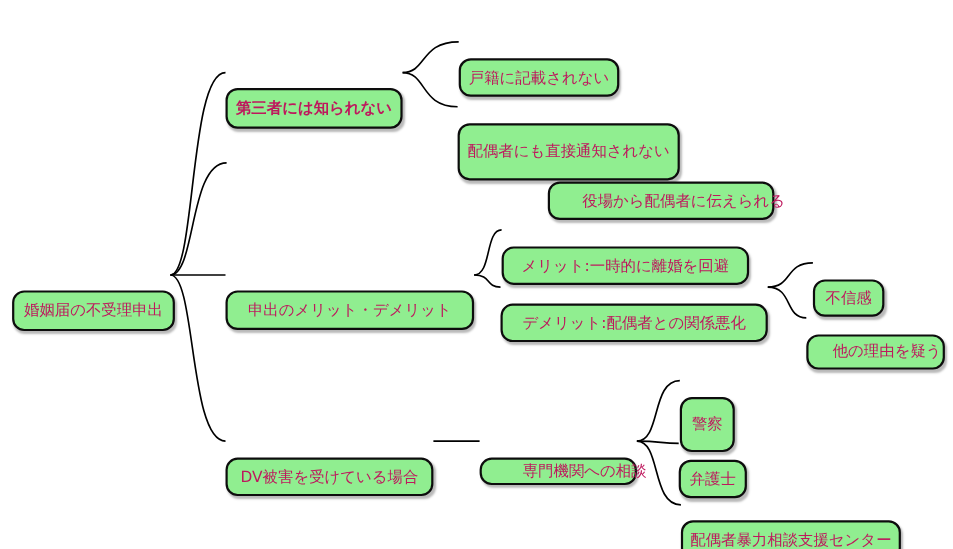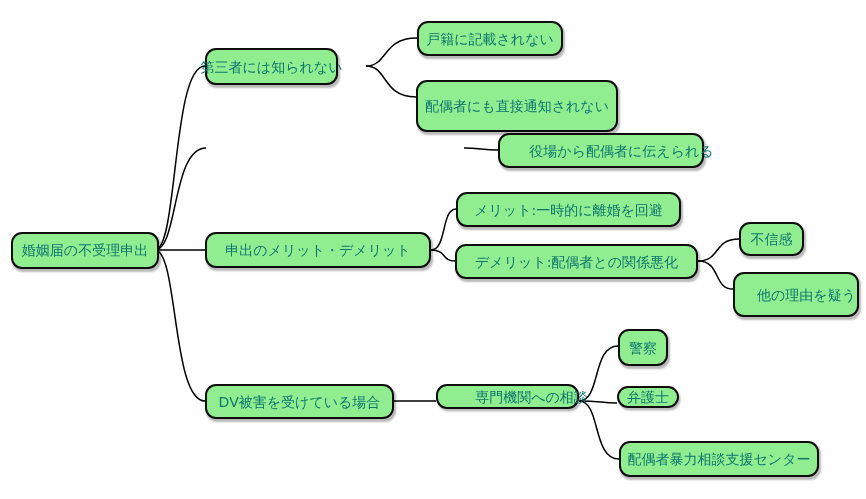--- a/index.html
+++ b/index.html
@@ -32,23 +32,24 @@
     box-sizing: border-box;
     background: #90ee90;
     border: 2px solid #0d0d0d;
     border-radius: 11px;
     box-shadow: 1.5px 2.5px 2px rgba(0,0,0,0.28);
     display: flex;
     align-items: center;
     justify-content: center;
     font-size: 14px;
     line-height: 1;
-    color: #0f766e;
+    color: #be185d;
     white-space: nowrap;
     text-align: center;
+    margin-top: 32px;
   }
 </style>
 </head>
 <body>
 
 <div class="canvas">
 
   <svg class="edges" viewBox="0 0 866 499" xmlns="http://www.w3.org/2000/svg">
     <path d="M155 250 C178 250 172 66 205 66"></path>
     <path d="M155 250 C178 250 172 148 206 148"></path>
@@ -62,42 +63,42 @@
     <path d="M698 261 C721 261 713 239 739 239"></path>
     <path d="M698 261 C721 261 713 289 733 289"></path>
     <path d="M394 401 L436 401"></path>
     <path d="M579 401 C601 401 592 346 618 346"></path>
     <path d="M579 401 C601 401 600 403 617 403"></path>
     <path d="M579 401 C601 401 592 459 619 459"></path>
   </svg>
 
   <div class="node" style="left:11px; top:232px; width:148px; height:37px;font-family:Liberation Serif, serif;">婚姻届の不受理申出</div>
 
-  <div class="node" style="left:205px; top:48px; width:133px; height:37px;">第三者には知られない</div>
+  <div class="node" style="left:205px; top:48px; width:161px; height:37px;font-weight:bold;">第三者には知られない</div>
 
   <div class="node" style="left:417px; top:21px; width:146px; height:35px;">戸籍に記載されない</div>
 
   <div class="node" style="left:416px; top:80px; width:202px; height:52px;">配偶者にも直接通知されない</div>
 
 
   <div class="node" style="left:498px; top:133px; width:206px; height:35px;padding-left:41px;">役場から配偶者に伝えられる</div>
 
   <div class="node" style="left:205px; top:232px; width:226px; height:36px;">申出のメリット・デメリット</div>
 
   <div class="node" style="left:456px; top:192px; width:225px; height:35px;">メリット:一時的に離婚を回避</div>
 
   <div class="node" style="left:455px; top:244px; width:243px; height:35px;">デメリット:配偶者との関係悪化</div>
 
   <div class="node" style="left:739px; top:222px; width:65px; height:34px;">不信感</div>
 
-  <div class="node" style="left:733px; top:272px; width:126px; height:45px;padding-left:21px;">他の理由を疑う</div>
+  <div class="node" style="left:733px; top:272px; width:126px; height:32px;padding-left:21px;">他の理由を疑う</div>
 
   <div class="node" style="left:205px; top:384px; width:189px; height:35px;">DV被害を受けている場合</div>
 
   <div class="node" style="left:436px; top:384px; width:143px; height:25px;padding-left:48px;">専門機関への相談</div>
 
-  <div class="node" style="left:618px; top:329px; width:50px; height:37px;">警察</div>
+  <div class="node" style="left:618px; top:329px; width:50px; height:50px;">警察</div>
 
-  <div class="node" style="left:617px; top:386px; width:62px; height:22px;">弁護士</div>
+  <div class="node" style="left:617px; top:386px; width:62px; height:35px;">弁護士</div>
 
   <div class="node" style="left:619px; top:441px; width:200px; height:36px;">配偶者暴力相談支援センター</div>
 
 </div>
 
 </body></html>

